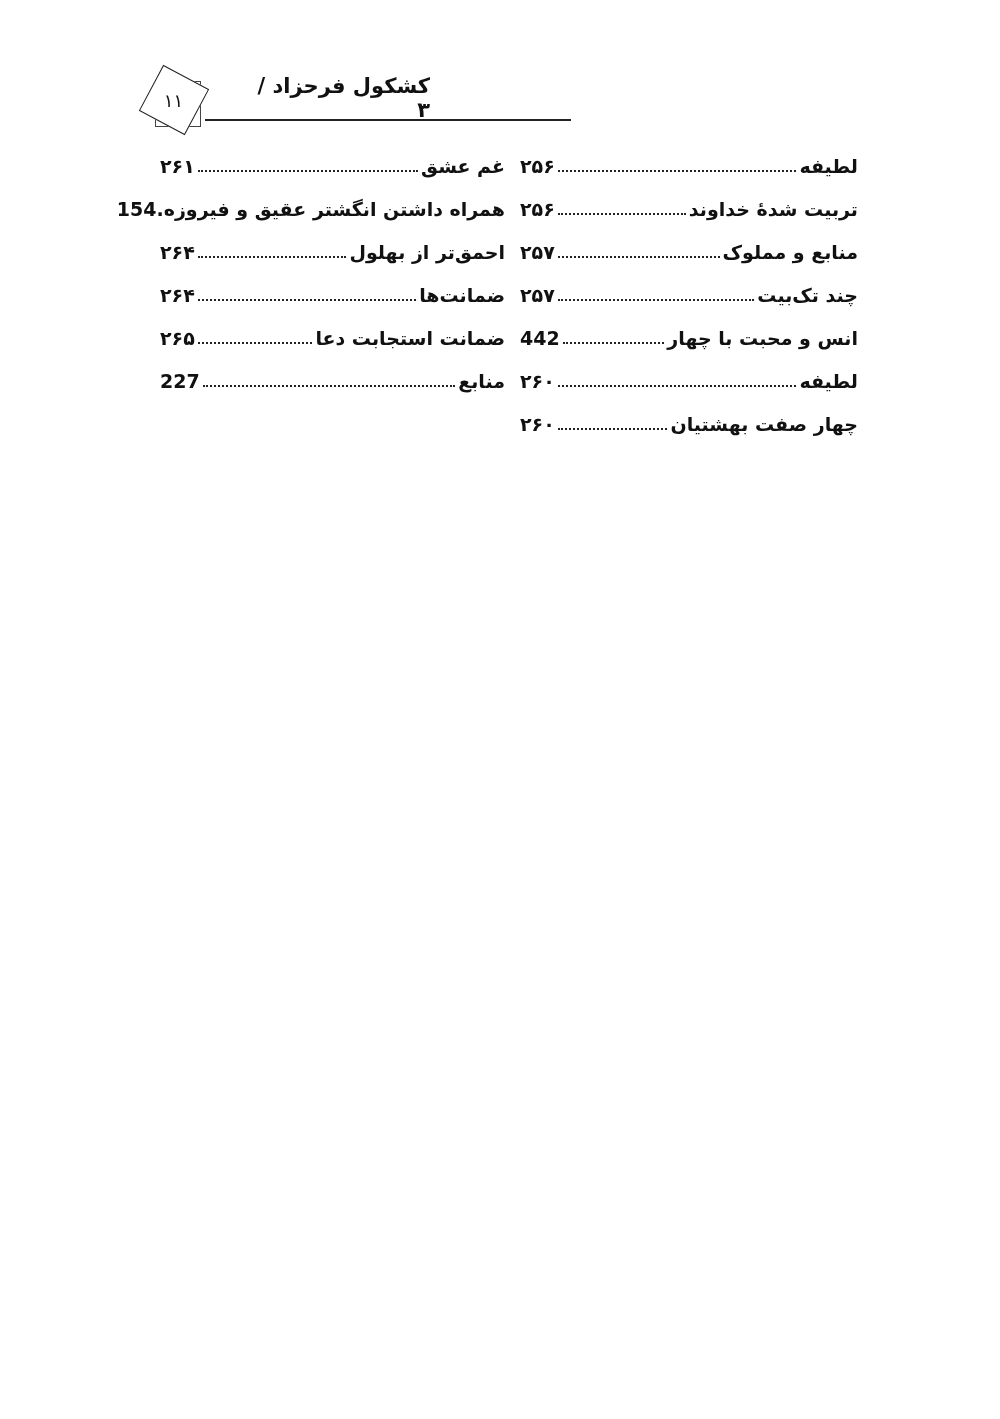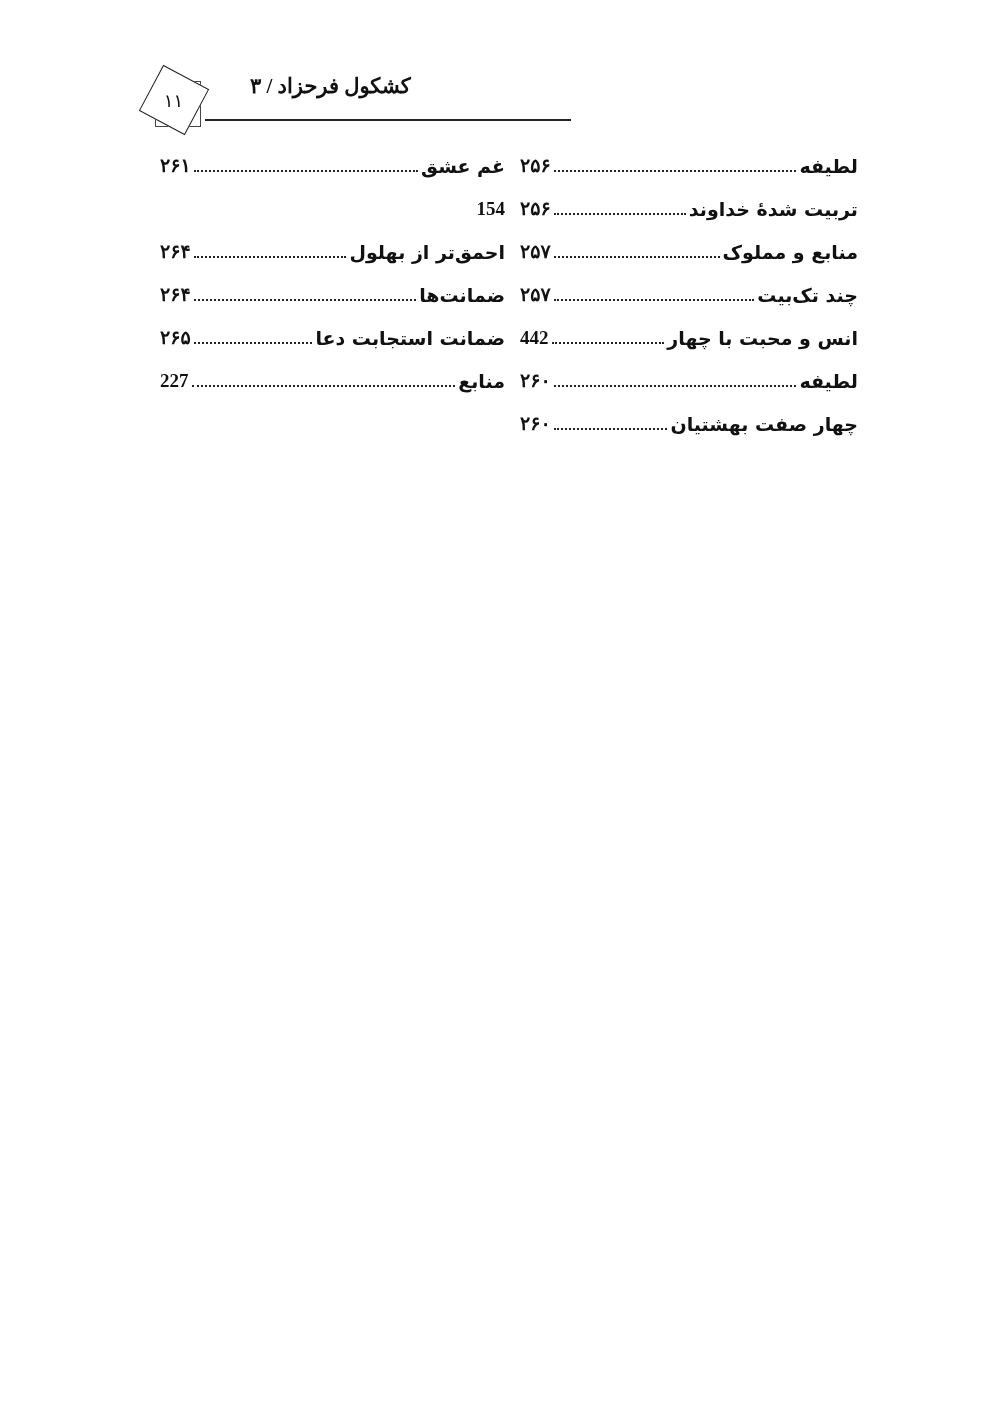--- a/index.html
+++ b/index.html
@@ -1,29 +1,29 @@
 <!DOCTYPE html>
 <html><head>
 <meta charset="utf-8">
 <style>
   html, body { margin: 0; padding: 0; background: #ffffff; }
   body { width: 1000px; height: 1419px; position: relative; overflow: hidden; font-family: "DejaVu Sans", sans-serif; color: #111; }
   .page-badge { position: absolute; left: 148px; top: 72px; width: 64px; height: 64px; }
   .badge-square { position: absolute; left: 7px; top: 9px; width: 44px; height: 44px; border: 1.5px solid #444; background: #fff; }
   .badge-rot { position: absolute; left: 0px; top: 2px; width: 50px; height: 50px; border: 1.5px solid #222; background: #fff; transform: rotate(28deg); display: flex; align-items: center; justify-content: center; }
   .badge-num { transform: rotate(-28deg); font-size: 18px; font-family: "DejaVu Serif", serif; }
-  .header-title { position: absolute; left: 250px; top: 74px; width: 180px; text-align: left; direction: rtl; font-size: 21px; font-weight: bold; font-family: Liberation Serif, serif; }
+  .header-title { position: absolute; left: 250px; top: 74px; width: 180px; text-align: right; direction: rtl; font-size: 21px; font-weight: bold; }
   .header-rule { position: absolute; left: 205px; top: 119px; width: 366px; height: 1.5px; background: #222; }
   .toc-col { position: absolute; direction: rtl; }
   .toc-right { left: 520px; top: 144px; width: 338px; }
   .toc-left { left: 160px; top: 144px; width: 345px; }
   .toc-row { height: 43px; display: flex; align-items: center; font-size: 19px; font-weight: bold; white-space: nowrap; }
   .toc-title { flex: 0 0 auto; }
   .toc-dots { flex: 1 1 auto; border-bottom: 2px dotted #222; margin: 0 3px; height: 0; position: relative; top: 5px; }
-  .toc-page { flex: 0 0 auto; font-family: Liberation Serif, serif; }
+  .toc-page { flex: 0 0 auto; }
 </style>
 </head>
 <body>
 
 <div class="page-badge">
   <div class="badge-square"></div>
   <div class="badge-rot">
     <span class="badge-num">۱۱</span>
   </div>
 </div>
@@ -68,20 +68,21 @@
     </div>
 </div>
 
 <div class="toc-col toc-left">
   <div class="toc-row">
       <span class="toc-title">غم عشق</span>
       <span class="toc-dots"></span>
       <span class="toc-page">۲۶۱</span>
     </div>
   <div class="toc-row">
+      <span class="toc-title">همراه داشتن انگشتر عقیق و فیروزه.</span>
       <span class="toc-page">154</span>
     </div>
   <div class="toc-row">
       <span class="toc-title">احمق‌تر از بهلول</span>
       <span class="toc-dots"></span>
       <span class="toc-page">۲۶۴</span>
     </div>
   <div class="toc-row">
       <span class="toc-title">ضمانت‌ها</span>
       <span class="toc-dots"></span>

